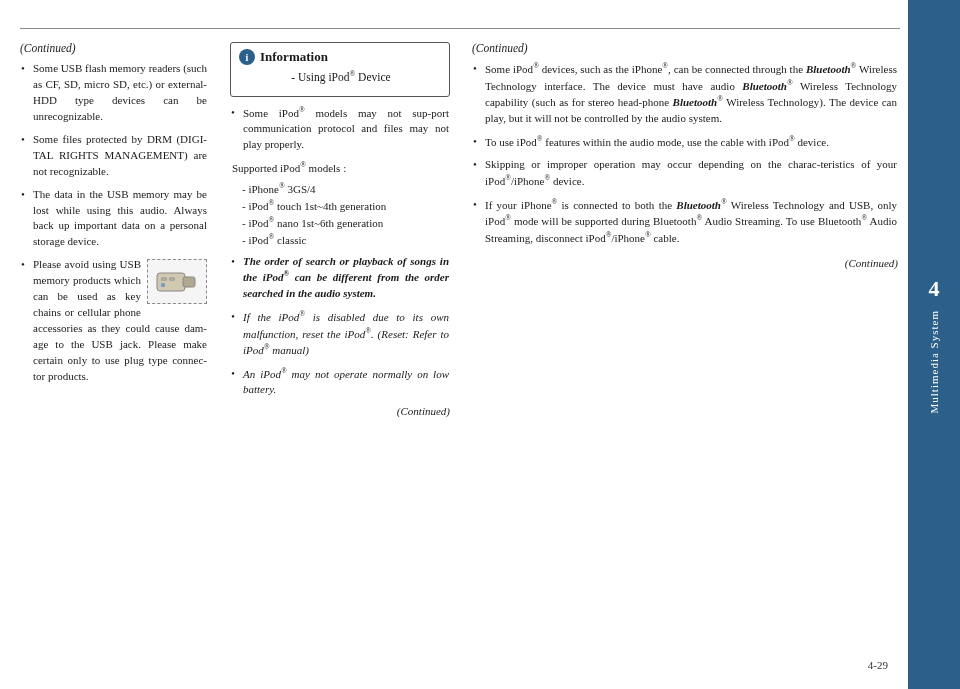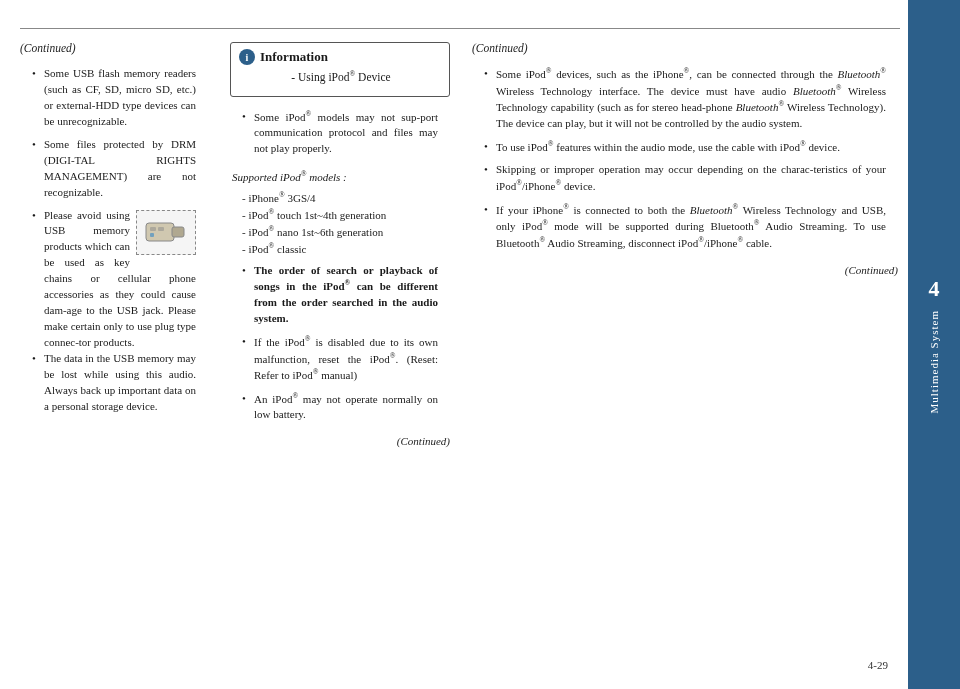--- a/index.html
+++ b/index.html
@@ -108,21 +108,21 @@
       font-style: italic;
       font-size: 11.5px;
       margin-bottom: 7px;
       color: #222;
     }
 
     
     .bullet-list {
       list-style: none;
       padding: 0;
-      margin: 12px;
+      margin: 1px;
     }
 
     .bullet-list li {
       position: relative;
       padding-left: 12px;
       margin-bottom: 7px;
       line-height: 1.45;
       font-size: 11px;
       text-align: justify;
     }
@@ -195,21 +195,21 @@
       padding-left: 12px;
       line-height: 1.5;
     }
 
     .model-list li::before {
       content: '-  ';
     }
 
     
     .bluetooth {
-      font-weight: normal;
+      font-weight: bold;
       font-style: italic;
     }
 
     
     sup {
       font-size: 7.5px;
       vertical-align: super;
     }
 
     .continued-right {
@@ -258,63 +258,63 @@
 
   <div class="page-number">4-29</div>
 
   <div class="content-area">
 
     <div class="col-left">
       <div class="continued-label">(Continued)</div>
       <ul class="bullet-list">
         <li>Some USB flash memory readers (such as CF, SD, micro SD, etc.) or external-HDD type devices can be unrecognizable.</li>
         <li>Some files protected by DRM (DIGI-TAL RIGHTS MANAGEMENT) are not recognizable.</li>
+        <li>The data in the USB memory may be lost while using this audio. Always back up important data on a personal storage device.</li>
         <li style="margin-bottom:0;">
           <div class="clearfix">
             
             <div class="usb-image-area">
               <svg class="usb-icon-svg" viewBox="0 0 44 34">
 
                 <rect x="2" y="8" width="28" height="18" rx="3" ry="3" fill="#d0c8b0" stroke="#888" stroke-width="1"></rect>
                 <rect x="28" y="12" width="12" height="10" rx="2" ry="2" fill="#b0a890" stroke="#888" stroke-width="1"></rect>
                 <rect x="6" y="12" width="6" height="4" rx="1" fill="#888" opacity="0.5"></rect>
                 <rect x="14" y="12" width="6" height="4" rx="1" fill="#888" opacity="0.5"></rect>
                 <rect x="6" y="18" width="4" height="4" rx="1" fill="#4a90c4" opacity="0.7"></rect>
               </svg>
             </div>
             Please avoid using USB memory products which can be used as key chains or cellular phone accessories as they could cause dam-age to the USB jack. Please make certain only to use plug type connec-tor products.
           </div>
         </li>
-        <li>The data in the USB memory may be lost while using this audio. Always back up important data on a personal storage device.</li>
       </ul>
     </div>
 
     <div class="col-middle">
       <div class="info-box">
         <div class="info-header">
           <div class="info-icon">i</div>
           <span class="info-title">Information</span>
         </div>
         <div class="info-subtitle">- Using iPod<sup>®</sup> Device</div>
       </div>
 
 
       <ul class="bullet-list">
         <li>Some iPod<sup>®</sup> models may not sup-port communication protocol and files may not play properly.</li>
       </ul>
 
-      <p class="info-text" style="margin-left:2px; margin-top:2px; margin-bottom:3px;font-style:italic;">Supported iPod<sup>®</sup> models :</p>
+      <p class="info-text" style="margin-left:2px; margin-top:2px; margin-bottom:3px;">Supported iPod<sup>®</sup> models :</p>
       <ul class="model-list">
         <li>iPhone<sup>®</sup> 3GS/4</li>
         <li>iPod<sup>®</sup> touch 1st~4th generation</li>
         <li>iPod<sup>®</sup> nano 1st~6th generation</li>
         <li>iPod<sup>®</sup> classic</li>
       </ul>
 
-      <ul class="bullet-list" style="margin-top:5px;">
+      <ul class="bullet-list" style="margin-top:5px;font-style:italic;">
         <li><strong>The order of search or playback of songs in the iPod<sup>®</sup> can be different from the order searched in the audio system.</strong></li>
         <li>If the iPod<sup>®</sup> is disabled due to its own malfunction, reset the iPod<sup>®</sup>. (Reset: Refer to iPod<sup>®</sup> manual)</li>
         <li>An iPod<sup>®</sup> may not operate normally on low battery.</li>
       </ul>
 
       <div class="continued-right">(Continued)</div>
     </div>
 
     <div class="col-right">
       <div class="continued-label">(Continued)</div>

